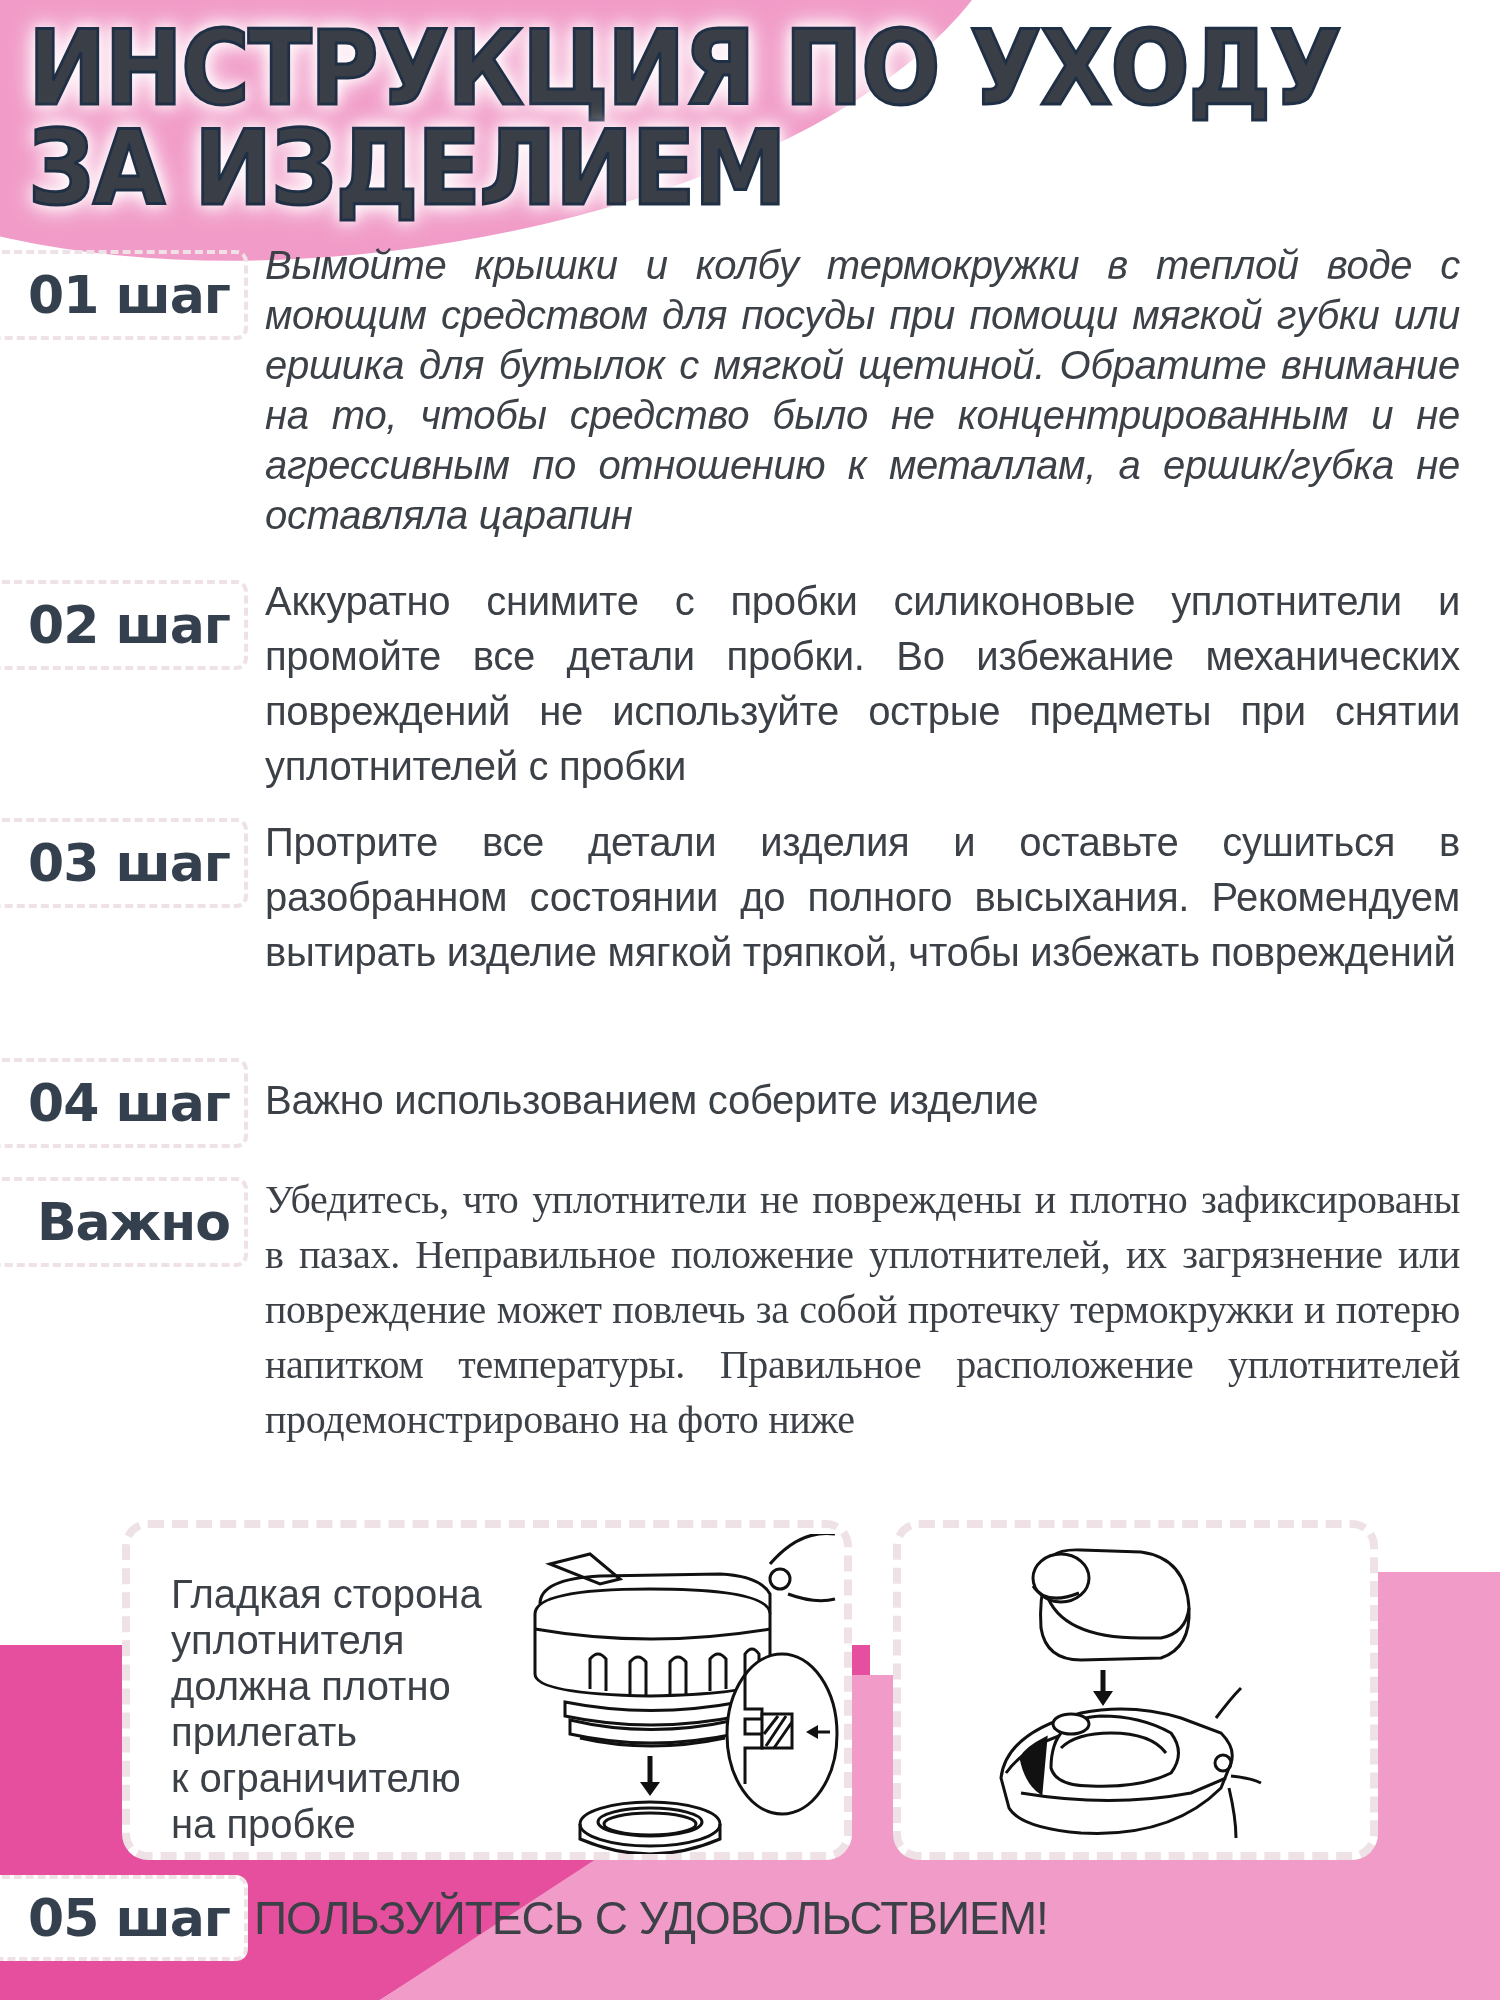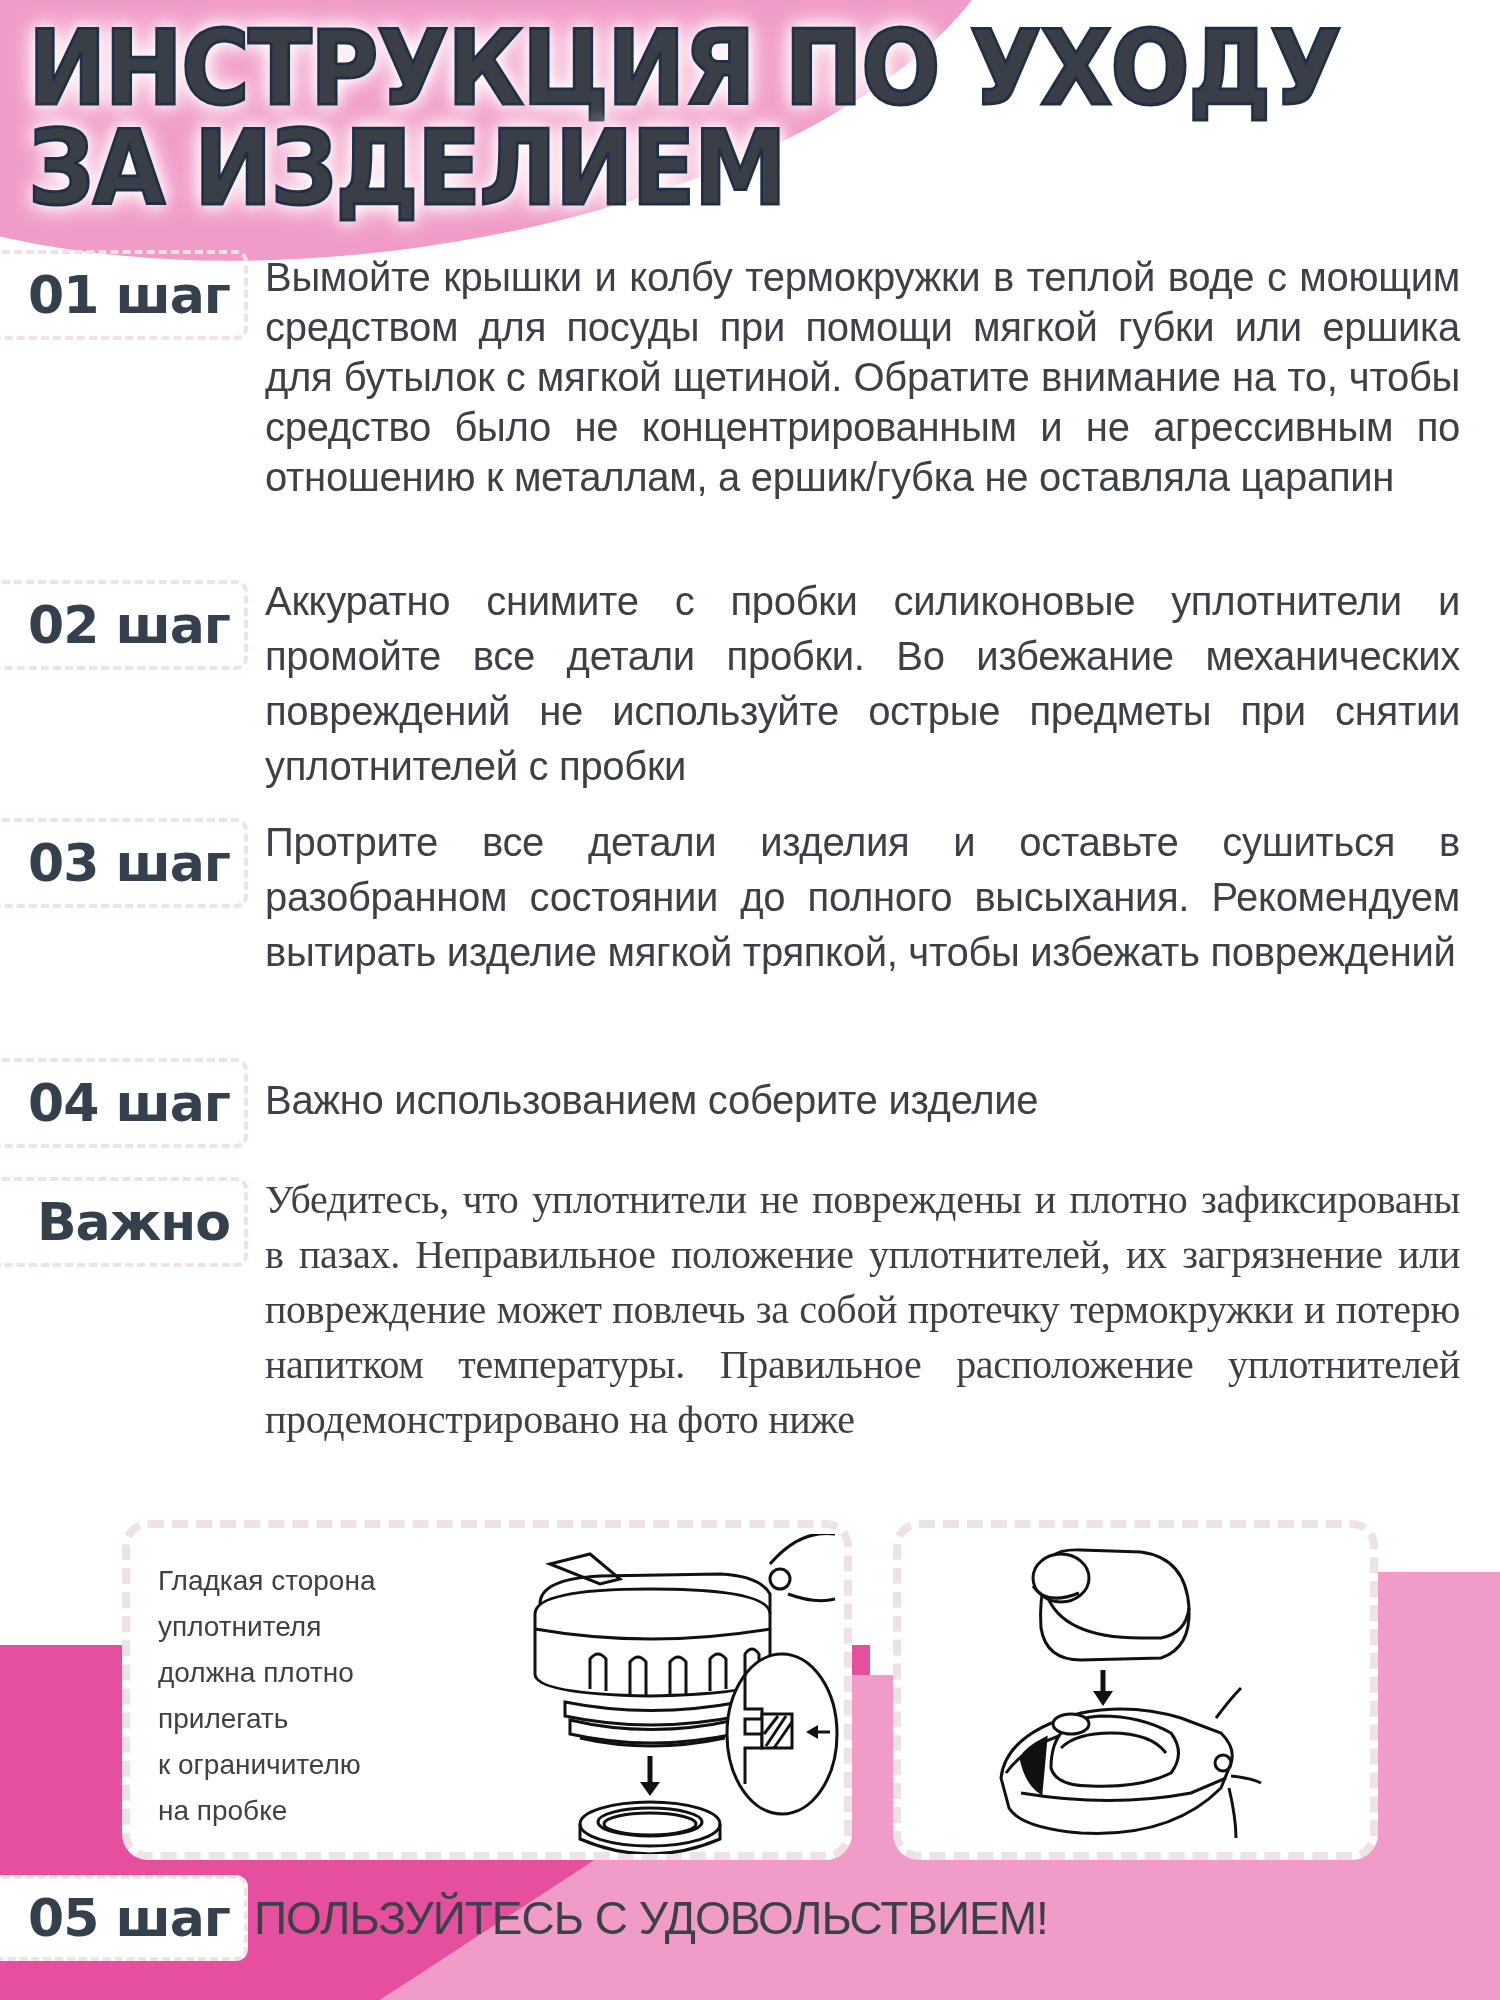--- a/index.html
+++ b/index.html
@@ -52,44 +52,44 @@
   .final-text {
     position:absolute; left:254px; top:1888px;
     font-family:"Liberation Sans", sans-serif;
     font-size:46px; line-height:60px; color:#3c4047; letter-spacing:-1px;
   }
   .figure-box {
     position:absolute; background:#ffffff;
     border:8px dashed #efe2e7; border-radius:26px; box-sizing:border-box;
   }
   .figure-caption {
-    position:absolute; left:28px; top:30px; margin:0;
+    position:absolute; left:28px; top:30px; margin:13px;
     font-family:"Liberation Sans", sans-serif;
-    font-size:28px; line-height:46px; color:#3c4047; white-space:pre-line;
+    font-size:40px; line-height:46px; color:#3c4047; white-space:pre-line;
   }
   svg { display:block; }
 </style>
 </head>
 <body>
 
 <div class="bg-layer blob-top"></div>
 <svg class="bg-layer band-bottom" width="1500" height="360" viewBox="0 0 1500 360">
   <polygon points="0,5 870,5 870,50 380,360 0,360" fill="#e64f9e"></polygon>
   <polygon points="870,40 1500,-70 1500,360 380,360" fill="#f19cc8"></polygon>
   <rect x="850" y="35" width="650" height="325" fill="#f19cc8"></rect>
 </svg>
 <div class="bg-layer blob-right"></div>
 
 <h1 class="title">
   <span>ИНСТРУКЦИЯ ПО УХОДУ</span>
   <span>ЗА ИЗДЕЛИЕМ</span>
 </h1>
 
 <div class="step-label" style="top:250px;height:90px;">01 шаг</div>
-<p class="step-text" style="top:252px;">Вымойте крышки и колбу термокружки в теплой воде с моющим средством для посуды при помощи мягкой губки или ершика для бутылок с мягкой щетиной. Обратите внимание на то, чтобы средство было не концентрированным и не агрессивным по отношению к металлам, а ершик/губка не оставляла царапин</p>
+<p class="step-text" style="top:240px;font-style:italic;">Вымойте крышки и колбу термокружки в теплой воде с моющим средством для посуды при помощи мягкой губки или ершика для бутылок с мягкой щетиной. Обратите внимание на то, чтобы средство было не концентрированным и не агрессивным по отношению к металлам, а ершик/губка не оставляла царапин</p>
 
 <div class="step-label" style="top:580px;height:90px;">02 шаг</div>
 <p class="step-text" style="top:574px;line-height:55px;">Аккуратно снимите с пробки силиконовые уплотнители и промойте все детали пробки. Во избежание механических повреждений не используйте острые предметы при снятии уплотнителей с пробки</p>
 
 <div class="step-label" style="top:818px;height:90px;">03 шаг</div>
 <p class="step-text" style="top:815px;line-height:55px;">Протрите все детали изделия и оставьте сушиться в разобранном состоянии до полного высыхания. Рекомендуем вытирать изделие мягкой тряпкой, чтобы избежать повреждений</p>
 
 <div class="step-label" style="top:1058px;height:90px;">04 шаг</div>
 <p class="step-text" style="top:1075px;">Важно использованием соберите изделие</p>
 

